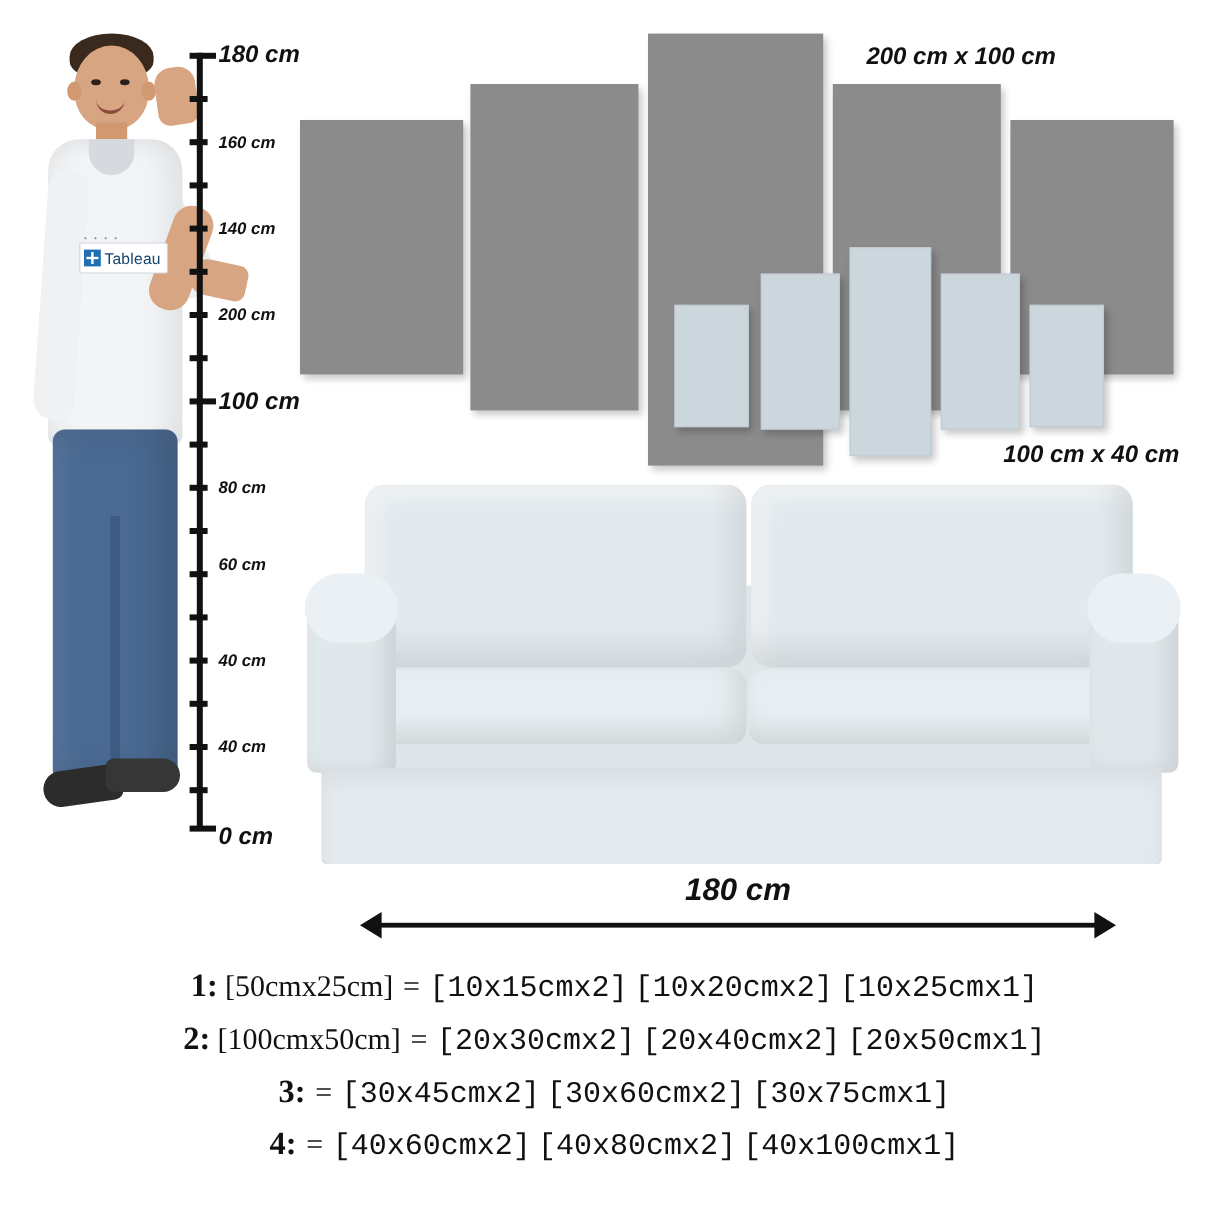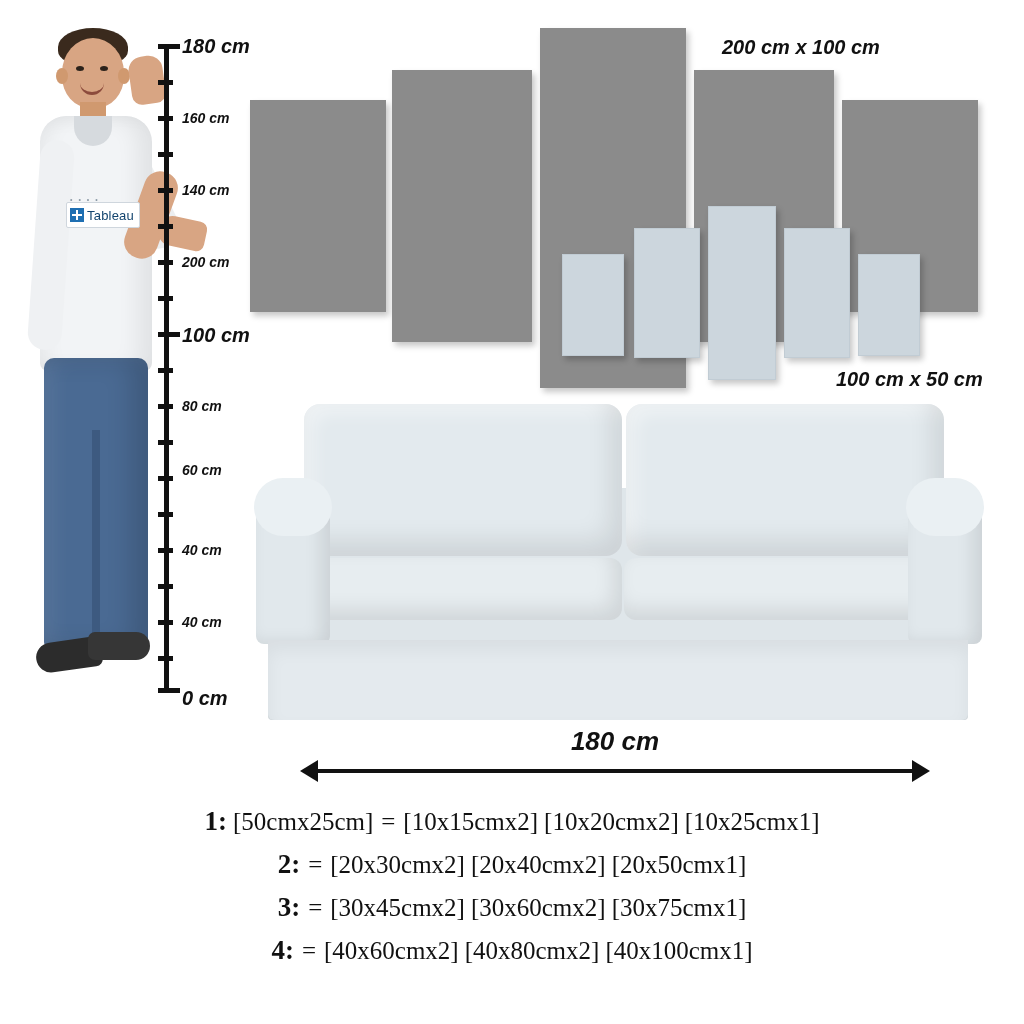--- a/index.html
+++ b/index.html
@@ -376,20 +376,21 @@
   }
   .legend-main {
     font-size: 25px;
   }
   .legend-eq {
     font-size: 25px;
     padding: 0 2px;
   }
   .legend-part {
     font-size: 25px;
+    font-family: Liberation Mono, monospace;
   }
 </style>
 </head>
 <body>
 
 <div class="abs" id="person-figure">
   <div class="person-hair"></div>
   <div class="person-head"></div>
   <div class="person-ear-l"></div>
   <div class="person-ear-r"></div>
@@ -474,21 +475,21 @@
 <div class="panel shadow" style="left:842px; top:100px; width:136px; height:212px;"></div>
 
 <div class="size-label" style="left:722px; top:36px;">200 cm x 100 cm</div>
 
 <div class="panel inner shadow" style="left:562px; top:254px; width:62px; height:102px;"></div>
 <div class="panel inner shadow" style="left:634px; top:228px; width:66px; height:130px;"></div>
 <div class="panel inner shadow" style="left:708px; top:206px; width:68px; height:174px;"></div>
 <div class="panel inner shadow" style="left:784px; top:228px; width:66px; height:130px;"></div>
 <div class="panel inner shadow" style="left:858px; top:254px; width:62px; height:102px;"></div>
 
-<div class="size-label" style="left:836px; top:368px;">100 cm x 50 cm</div>
+<div class="size-label" style="left:836px; top:368px;">100 cm x 40 cm</div>
 
 <div class="abs" id="sofa">
   <div class="sofa-body"></div>
   <div class="cushion-back left"></div>
   <div class="cushion-back right"></div>
   <div class="cushion-seat left"></div>
   <div class="cushion-seat right"></div>
   <div class="arm left"></div>
   <div class="arm right"></div>
   <div class="arm-roll left"></div>
@@ -509,20 +510,21 @@
     <span class="legend-index">1:</span>
     <span class="legend-main">[50cmx25cm]</span>
     <span class="legend-eq">=</span>
     <span class="legend-part">[10x15cmx2]</span>
     <span class="legend-part">[10x20cmx2]</span>
     <span class="legend-part">[10x25cmx1]</span>
   </div>
 
   <div class="legend-row">
     <span class="legend-index">2:</span>
+    <span class="legend-main">[100cmx50cm]</span>
     <span class="legend-eq">=</span>
     <span class="legend-part">[20x30cmx2]</span>
     <span class="legend-part">[20x40cmx2]</span>
     <span class="legend-part">[20x50cmx1]</span>
   </div>
 
   <div class="legend-row">
     <span class="legend-index">3:</span>
     <span class="legend-eq">=</span>
     <span class="legend-part">[30x45cmx2]</span>

